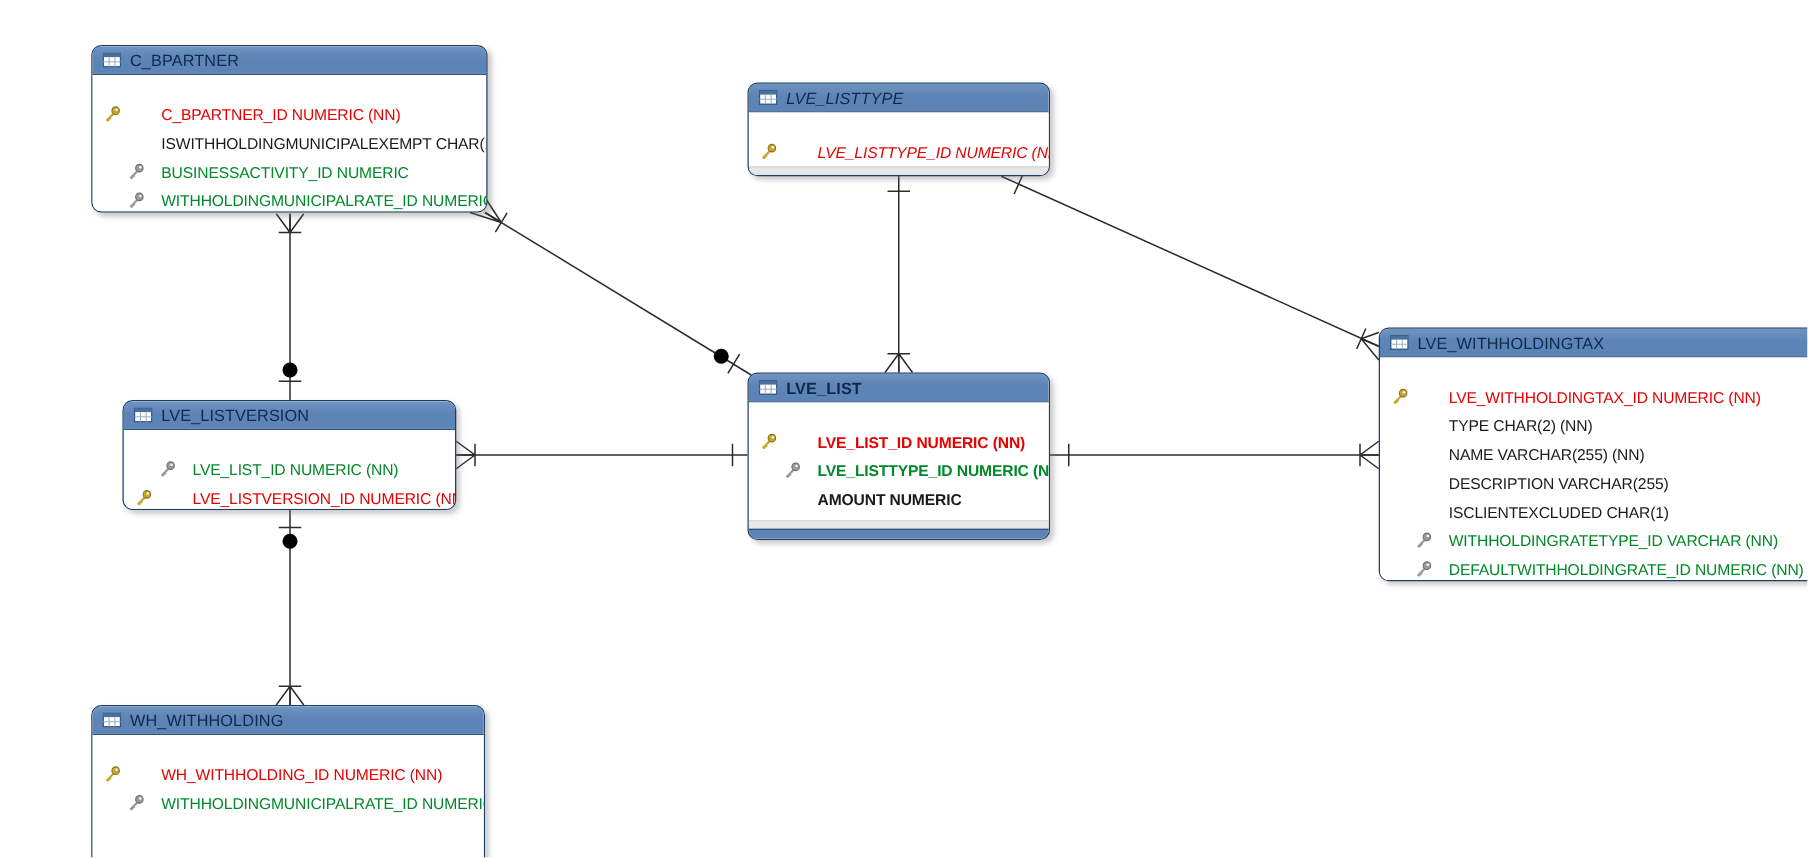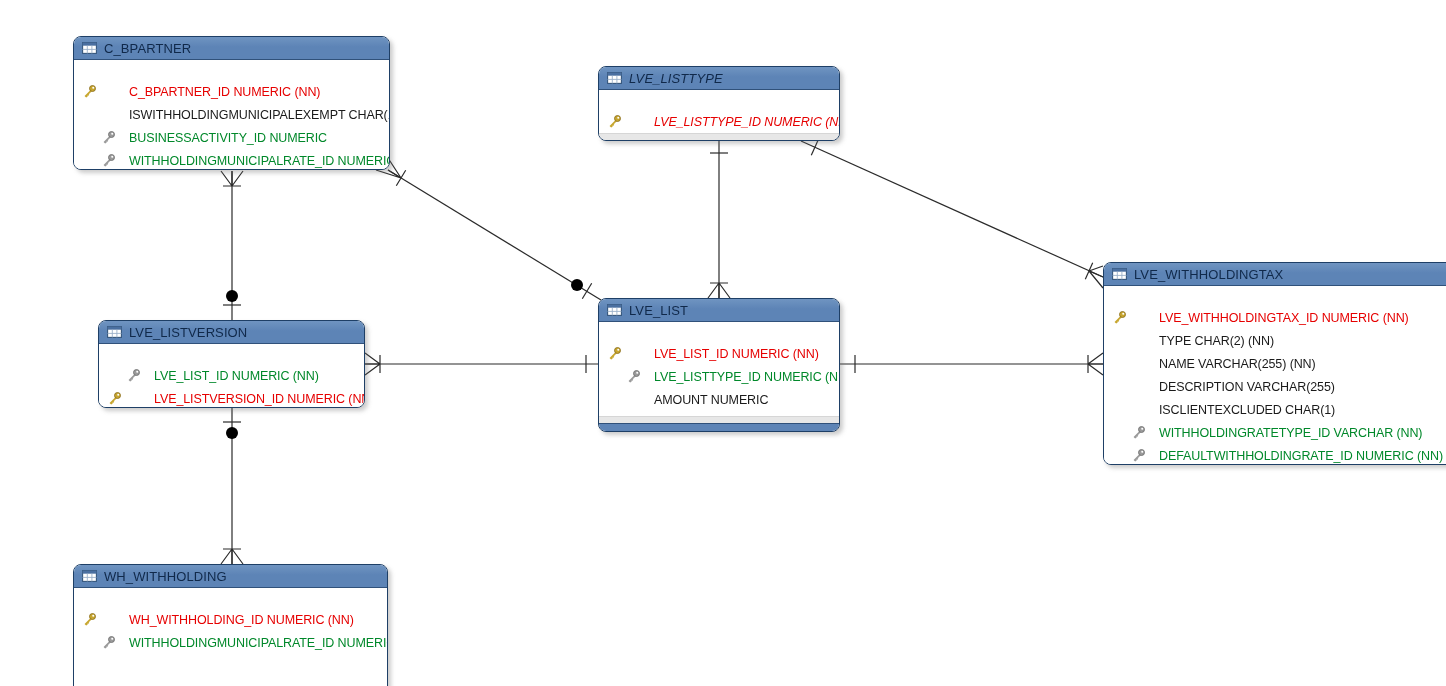--- a/index.html
+++ b/index.html
@@ -187,21 +187,21 @@
             <path d="M10 6.8 L3.4 13.4 M5.5 10.5 L7.1 12.1 M3.9 12.1 L5.5 13.7" stroke="#c7a62e" stroke-width="1.9" fill="none"></path>
             <circle cx="11.2" cy="4.8" r="3.2" fill="#c7a62e" stroke="#8a6d1f" stroke-width="0.9"></circle>
             <circle cx="12" cy="4" r="1.1" fill="#ffffff"></circle>
           </svg>
           <span class="col-label">LVE_LISTVERSION_ID NUMERIC (NN)</span>
         </div>
       </div>
       <div class="tbl-strip"></div>
       <div class="tbl-footer"></div>
     </div>
-  <div class="tbl" style="left:598px;top:298px;width:242px;height:134px;">
+  <div class="tbl" style="left:598px;top:298px;width:242px;height:134px;font-weight:bold;">
       <div class="tbl-header">
         <svg class="grid-icon" width="15" height="12" viewBox="0 0 15 12">
           <rect x="0.6" y="0.6" width="13.8" height="10.8" fill="#ffffff" stroke="#35567c" stroke-width="1.1"></rect>
           <rect x="0.6" y="0.6" width="13.8" height="3.1" fill="#4a6fa0"></rect>
           <path d="M0.6 7.4 H14.4 M5.3 3.7 V11.4 M9.9 3.7 V11.4" stroke="#9bb0c8" stroke-width="0.9" fill="none"></path>
         </svg>
         <span class="tbl-title">LVE_LIST</span>
       </div>
       <div class="tbl-body">
         <div class="tbl-row pk">

